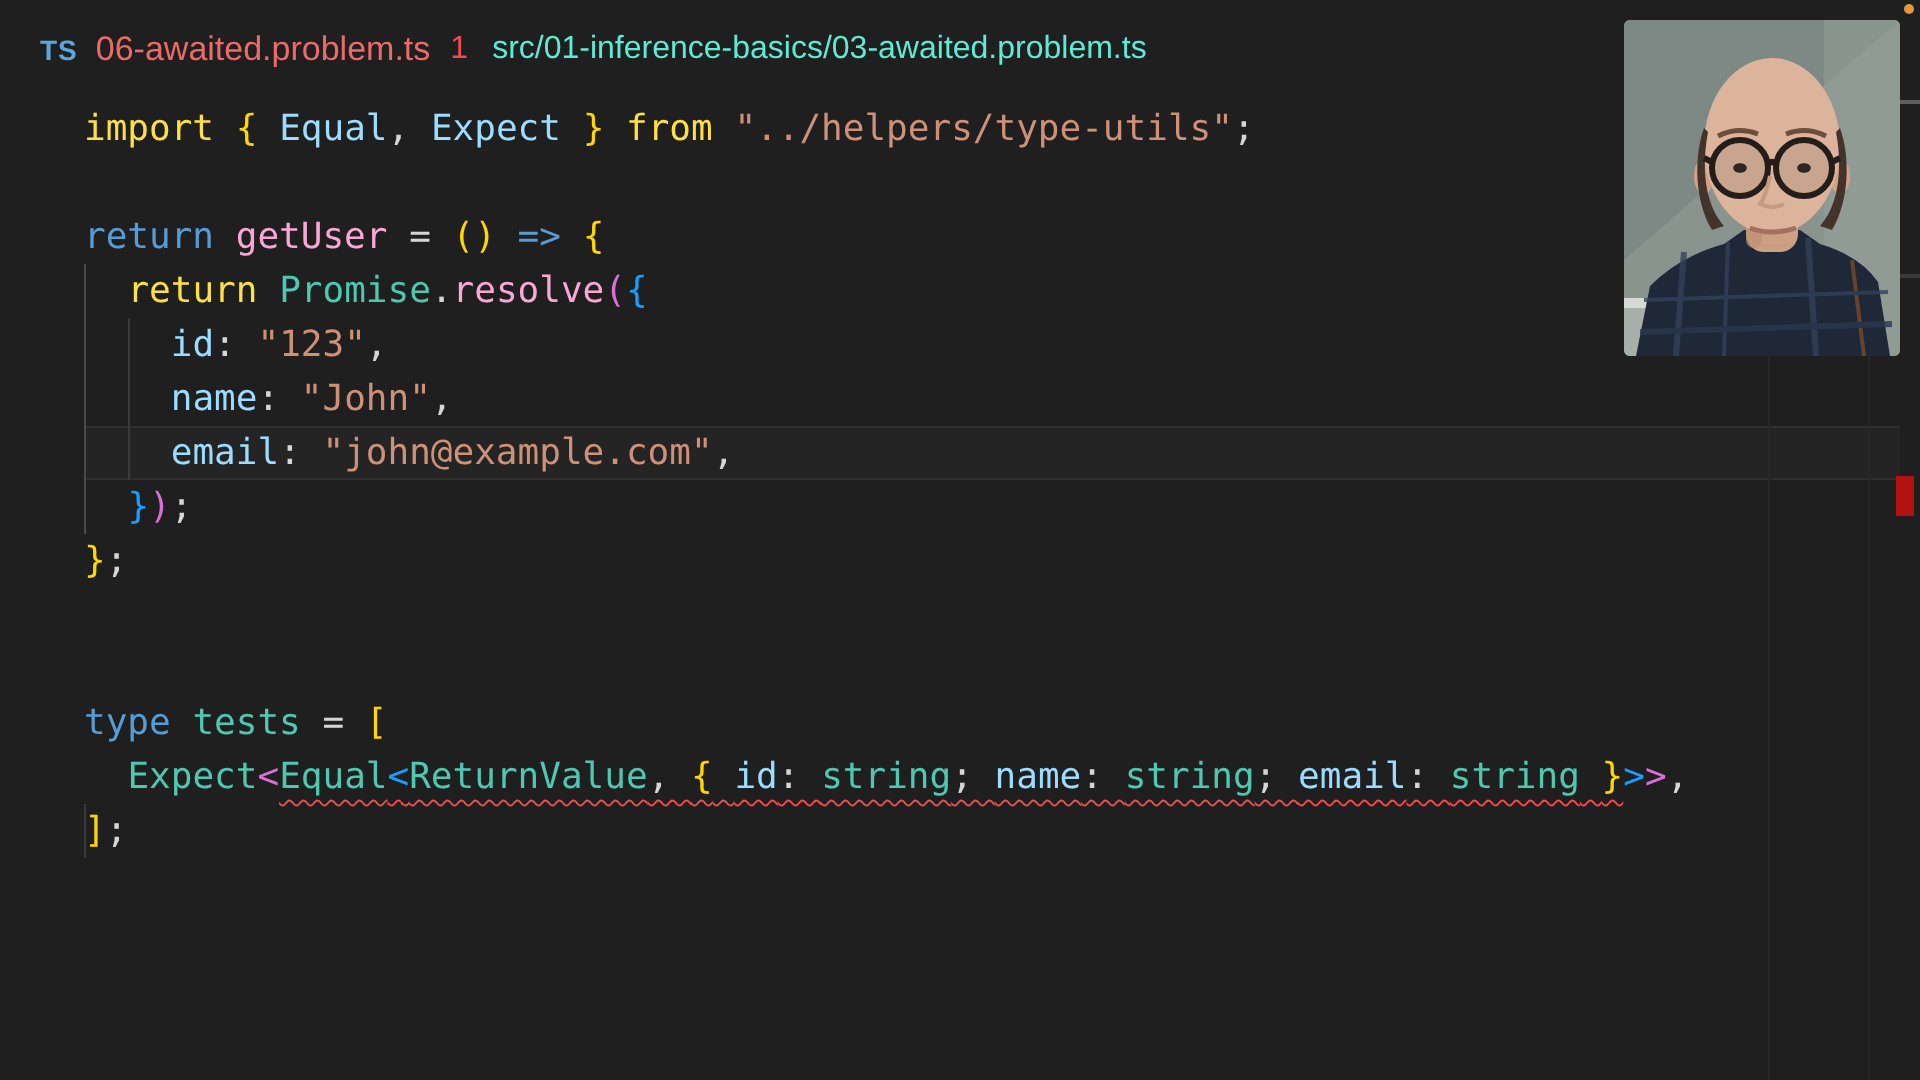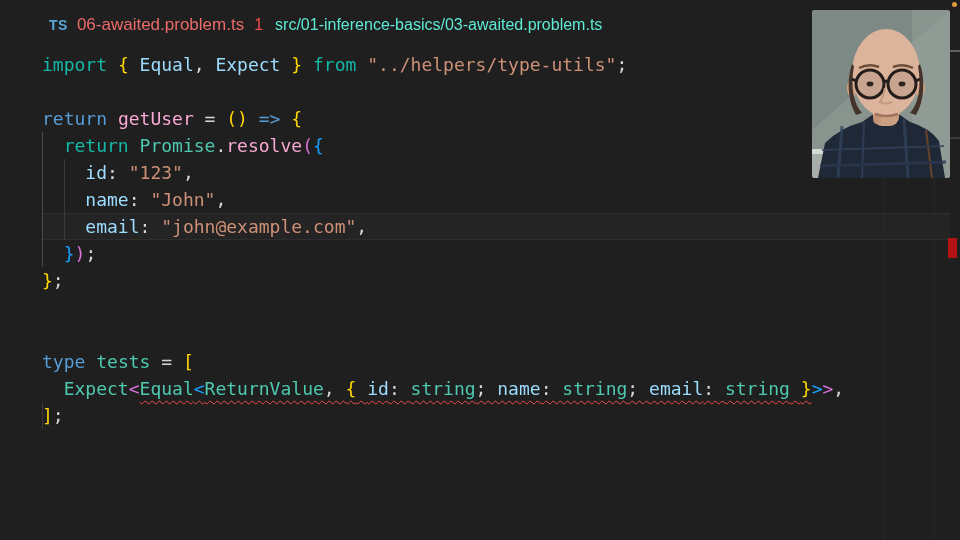--- a/index.html
+++ b/index.html
@@ -4,21 +4,21 @@
 <style>
   html,body{margin:0;padding:0;}
   body{
     width:960px;height:540px;overflow:hidden;position:relative;
     background:#1F1F1F;
     font-family:"Liberation Sans", sans-serif;
   }
   
   .header{
     position:absolute;top:0;left:0;right:0;height:50px;
-    display:flex;align-items:center;padding-left:49px;gap:9px;
+    display:flex;align-items:center;padding-left:20px;gap:9px;
     z-index:5;
   }
   .ts-icon{color:#58A8DC;font-weight:bold;font-size:14px;letter-spacing:0.5px;}
   .file-name{color:#EC6A6A;font-size:17px;}
   .error-count{color:#F14C4C;font-size:16px;margin-left:1px;}
   .file-path{color:#5eead4;font-size:16px;margin-left:3px;}
   
   .editor{position:absolute;inset:0;z-index:1;}
   .line-highlight{
     position:absolute;left:42px;right:10px;top:213px;height:27px;
@@ -26,21 +26,21 @@
     border-top:1px solid #2e2e2e;border-bottom:1px solid #2e2e2e;
   }
   .indent-guide{position:absolute;width:1px;background:#3a3a3a;}
   .guide-active{background:#4a4a4a;}
   .ruler-line{position:absolute;width:1px;top:45px;bottom:0;background:#282828;}
   .code{
     position:absolute;left:42px;top:51px;z-index:3;
     font-family:"DejaVu Sans Mono", monospace;font-size:18px;
   }
   .code-line{height:27px;line-height:27px;white-space:pre;}
-  .tok-kwp{color:#14b8a6}
+  .tok-kwp{color:#fde047}
   .tok-kwb{color:#569CD6}
   .tok-typ{color:#4EC9B0}
   .tok-fn{color:#f9a8d4}
   .tok-var{color:#9CDCFE}
   .tok-str{color:#CE9178}
   .tok-fg{color:#D6D6D6}
   .tok-b1{color:#FFD700}
   .tok-b2{color:#DA70D6}
   .tok-b3{color:#179FFF}
   .sq{

